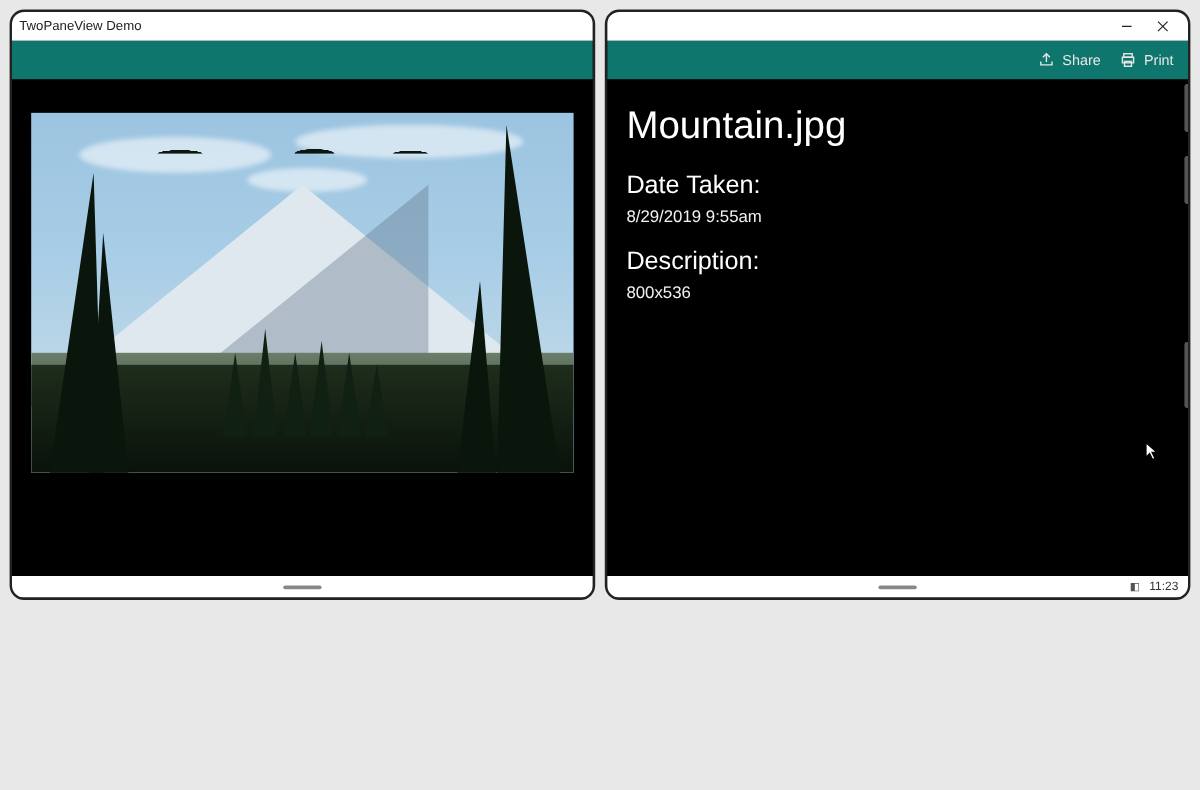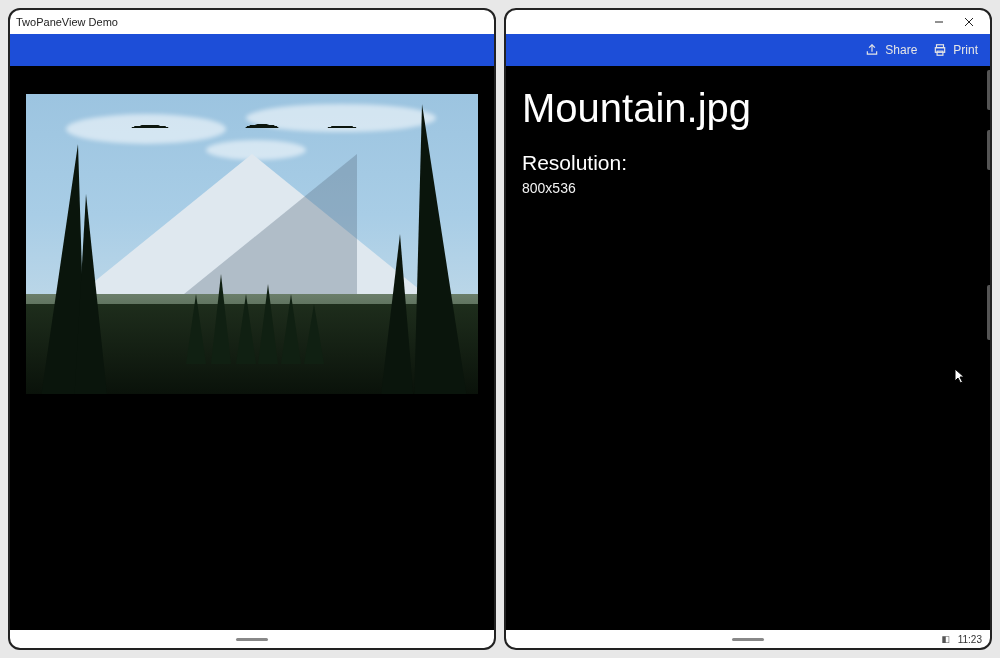--- a/index.html
+++ b/index.html
@@ -7,21 +7,21 @@
     width: 1000px;
     height: 658px;
     background: #e8e8e8;
     font-family: "Segoe UI", "Segoe UI Light", Arial, sans-serif;
     overflow: hidden;
     color: #fff;
   }
   .surface {
     position: absolute;
     left: 8px; top: 8px;
-    width: 984px; height: 642px;
+    width: 984px; height: 492px;
     display: flex;
     gap: 8px;
   }
   .pane {
     flex: 1 1 0;
     background: #000;
     border: 2px solid #222;
     border-radius: 12px;
     display: flex;
     flex-direction: column;
@@ -44,21 +44,21 @@
   .win-btn {
     width: 30px; height: 20px;
     display: flex; align-items: center; justify-content: center;
     font-size: 10px;
     color: #222;
   }
   .win-btn svg { display:block; }
   
   .toolbar {
     height: 32px;
-    background: #1d4ed8;
+    background: #0f766e;
     display: flex;
     align-items: center;
     justify-content: flex-end;
     gap: 16px;
     padding: 16px 12px;
     font-size: 12px;
     color: #e6e6e6;
   }
   .tool-item {
     display: flex; align-items: center; gap: 6px;
@@ -143,21 +143,21 @@
   }
 
   
   .details {
     flex: 1 1 auto;
     padding: 20px 16px 10px 16px;
     overflow: hidden;
   }
   .file-title {
     font-weight: 300;
-    font-size: 40px;
+    font-size: 32px;
     margin-bottom: 20px;
   }
   .field { margin-bottom: 16px; }
   .field-label {
     font-weight: 300;
     font-size: 21px;
     margin-bottom: 4px;
   }
   .field-value {
     font-size: 14px;
@@ -278,23 +278,27 @@
               <rect x="7" y="14" width="10" height="7"></rect>
           </svg>
         </span>
         <span>Print</span>
       </div>
     </div>
 
     <div class="details">
       <div class="file-title">Mountain.jpg</div>
 
-
       <div class="field">
-        <div class="field-label">Resolution:</div>
+        <div class="field-label">Date Taken:</div>
+        <div class="field-value">8/29/2019 9:55am</div>
+      </div>
+
+      <div class="field">
+        <div class="field-label">Description:</div>
         <div class="field-value">800x536</div>
       </div>
 
 
     </div>
 
     <svg class="cursor" style="left:448px; top:358px;" viewBox="0 0 12 18">
       <path d="M1 1 L1 13 L4 10 L6.5 15 L8.5 14 L6 9 L10 9 Z" fill="#fff" stroke="#000" stroke-width="1"></path>
     </svg>
 

